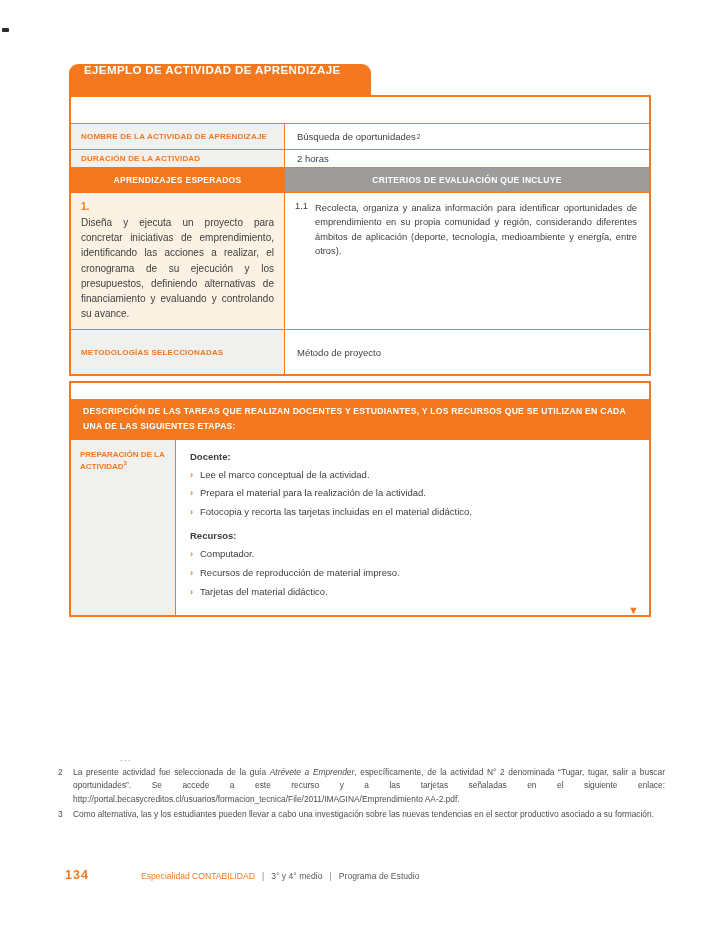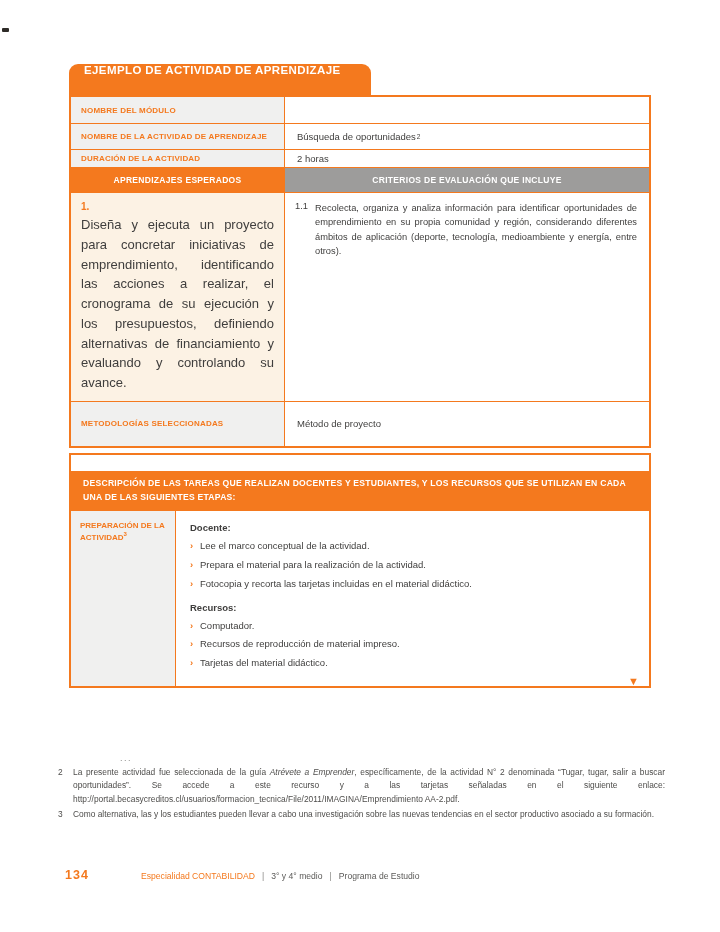--- a/index.html
+++ b/index.html
@@ -38,21 +38,21 @@
   .header-row{height:25px;}
   .hcell{display:flex;align-items:center;justify-content:center;color:#ffffff;
          font-size:8.5px;font-weight:bold;letter-spacing:0.3px;}
   .hcell-left{width:214px;background:var(--orange);border-right:1px solid var(--orange);flex-shrink:0;}
   .hcell-right{flex:1;background:var(--gray-header);}
 
   .content-row{min-height:124px;}
   .ae-cell{width:214px;background:var(--cream-cell);border-right:1px solid var(--orange);
            padding:8px 10px;flex-shrink:0;}
   .ae-num{color:var(--orange);font-weight:bold;font-size:10px;margin-bottom:3px;}
-  .ae-text{font-size:13px;line-height:1.52;text-align:justify;color:var(--text-dark);}
+  .ae-text{font-size:10px;line-height:1.52;text-align:justify;color:var(--text-dark);}
   .crit-cell{flex:1;background:#fff;padding:8px 12px 8px 10px;}
   .crit{display:flex;}
   .crit-num{font-size:9.3px;color:var(--text-dark);width:20px;flex-shrink:0;}
   .crit-text{flex:1;font-size:9.3px;line-height:1.55;text-align:justify;color:var(--text-dark);}
 
   .gap5{height:5px;}
 
   .section2{border:2px solid var(--orange);background:#fff;}
   .banner{background:var(--orange);color:#ffffff;font-weight:bold;font-size:8.6px;
           line-height:1.7;padding:5px 12px 6px 12px;letter-spacing:0.25px;margin-top:16px;}
@@ -91,21 +91,20 @@
 
   <div class="doc">
 
     <div class="tab">
       <span>EJEMPLO DE ACTIVIDAD DE APRENDIZAJE</span>
     </div>
 
     <div class="tbl">
 
       <div class="row h26">
-        <div class="cell-label">NOMBRE DEL MÓDULO</div>
       </div>
 
       <div class="row h26">
         <div class="cell-label">NOMBRE DE LA ACTIVIDAD DE APRENDIZAJE</div>
         <div class="cell-value">
           <span>Búsqueda de oportunidades</span>
             <sup>2</sup>
         </div>
       </div>
 

